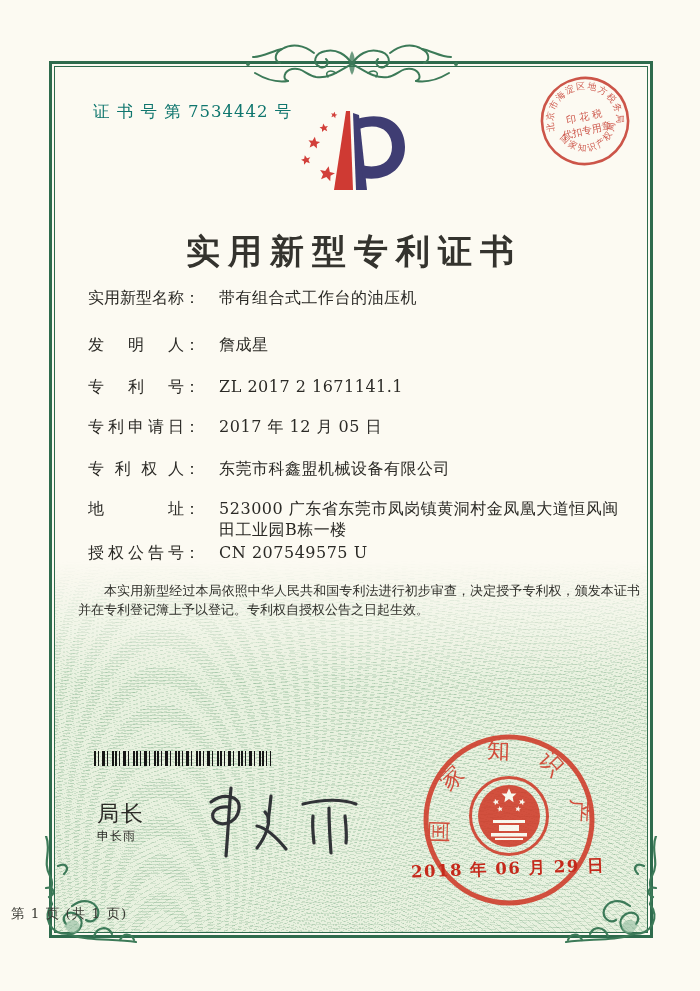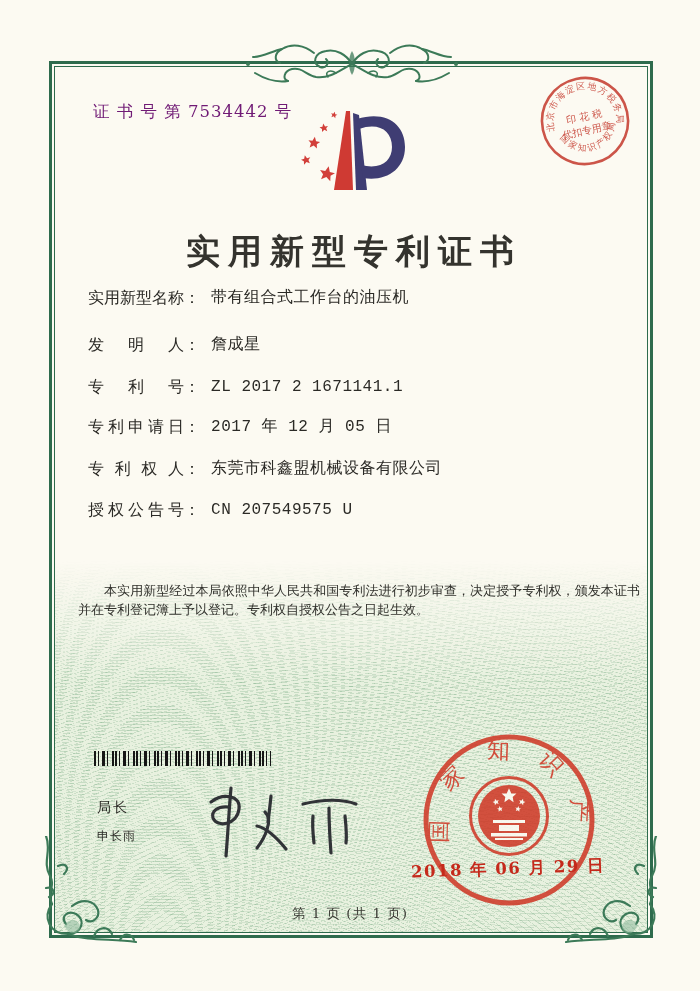--- a/index.html
+++ b/index.html
@@ -26,36 +26,36 @@
       repeating-radial-gradient(90% 70% at 18% 128%, rgba(96,156,112,.25) 0 1px, rgba(0,0,0,0) 1px 6px),
       repeating-radial-gradient(95% 75% at 82% 132%, rgba(96,156,112,.22) 0 1px, rgba(0,0,0,0) 1px 7px),
       repeating-radial-gradient(130% 95% at 50% -45%, rgba(96,156,112,.15) 0 1px, rgba(0,0,0,0) 1px 8px);
     -webkit-mask-image:linear-gradient(180deg, rgba(0,0,0,0) 0, #000 120px);
             mask-image:linear-gradient(180deg, rgba(0,0,0,0) 0, #000 120px);
   }
   .top-flourish{position:absolute;left:240px;top:42px;}
   .corner-bl{position:absolute;left:38px;top:836px;}
   .corner-br{position:absolute;left:564px;top:836px;transform:scaleX(-1);}
   
-  .cert-no{position:absolute;left:93px;top:101px;font-size:16.5px;letter-spacing:1px;color:#701a75;}
+  .cert-no{position:absolute;left:93px;top:101px;font-size:16.5px;letter-spacing:1px;color:#0f766e;}
   .logo{position:absolute;left:293px;top:103px;}
   .tax-stamp{position:absolute;left:538px;top:74px;transform:rotate(-12deg);opacity:.85;}
   .title{
     position:absolute;left:0;right:0;top:206px;text-align:center;
     font-size:34px;font-weight:600;letter-spacing:8px;text-indent:8px;color:#34332e;
   }
   
   .fields{position:absolute;left:88px;top:286px;width:556px;font-size:16px;color:#2b2a26;}
   .frow{line-height:24px;white-space:nowrap;}
   .flabel{
     display:inline-block;width:96px;text-align:justify;text-align-last:justify;
     vertical-align:top;
   }
   .fcolon{display:inline-block;vertical-align:top;}
-  .fvalue{display:inline-block;margin-left:6px;vertical-align:top;letter-spacing:.5px;font-family:Liberation Mono, monospace;}
+  .fvalue{display:inline-block;margin-left:14px;vertical-align:top;letter-spacing:.5px;}
   .mb1{margin-bottom:23px;} .mb2{margin-bottom:18px;} .mb3{margin-bottom:16px;}
   .mb4{margin-bottom:18px;} .mb5{margin-bottom:17px;}
   .frow.addr{line-height:21px;white-space:normal;margin-bottom:1px;}
   .frow.addr .fvalue{width:406px;}
   .frow.grant{display:flex;white-space:nowrap;}
   .grant-left{width:309px;}
   
   .paras{
     position:absolute;left:78px;top:581px;width:562px;
     font-size:13px;line-height:19.1px;text-align:justify;color:#30302b;
@@ -65,31 +65,31 @@
   
   .barcode{
     position:absolute;left:94px;top:751px;width:177px;height:15px;
     background-image:repeating-linear-gradient(90deg,
       #161616 0 2px, rgba(0,0,0,0) 2px 4px,
       #161616 4px 5px, rgba(0,0,0,0) 5px 8px,
       #161616 8px 11px, rgba(0,0,0,0) 11px 13px,
       #161616 13px 14px, rgba(0,0,0,0) 14px 18px,
       #161616 18px 20px, rgba(0,0,0,0) 20px 21px);
   }
-  .signer-title{position:absolute;left:97px;top:799px;font-size:14px;letter-spacing:2px;color:#2c2b27;}
+  .signer-title{position:absolute;left:97px;top:799px;font-size:22px;letter-spacing:2px;color:#2c2b27;}
   .signer-name{position:absolute;left:97px;top:828px;font-size:12px;letter-spacing:1px;color:#2c2b27;}
   .signature{position:absolute;left:193px;top:782px;}
   .seal{position:absolute;left:421px;top:732px;opacity:.88;}
   .seal-date{
     position:absolute;left:411px;top:858px;font-size:16.5px;font-weight:600;
     color:#c5291b;letter-spacing:1.5px;transform:rotate(-2deg);white-space:nowrap;
   }
   .footer{
-    position:absolute;left:0;right:0;top:905px;text-align:center;
-    font-size:13.5px;letter-spacing:1px;color:#3a3a34;
+    position:absolute;left:0;right:0;top:905px;text-align:left;
+    font-size:13.5px;letter-spacing:1px;color:#3a3a34;padding-left:11px;
   }
   svg text{font-family:"DejaVu Serif","Liberation Serif",serif;}
 </style>
 </head>
 <body>
 
 <div class="page">
 
   <svg width="0" height="0" style="position:absolute">
     <defs>
@@ -188,20 +188,24 @@
       <span class="flabel">专利号</span><span class="fcolon">：</span>
       <span class="fvalue">ZL 2017 2 1671141.1</span>
     </div>
     <div class="frow mb4">
       <span class="flabel">专利申请日</span><span class="fcolon">：</span>
       <span class="fvalue">2017 年 12 月 05 日</span>
     </div>
     <div class="frow mb5">
       <span class="flabel">专利权人</span><span class="fcolon">：</span>
       <span class="fvalue">东莞市科鑫盟机械设备有限公司</span>
+    </div>
+    <div class="frow addr">
+      <span class="flabel">地址</span><span class="fcolon">：</span>
+      <span class="fvalue">523000 广东省东莞市凤岗镇黄洞村金凤凰大道恒风闽田工业园B栋一楼</span>
     </div>
     <div class="frow grant">
       <div class="grant-right">
         <span class="flabel">授权公告号</span><span class="fcolon">：</span>
         <span class="fvalue">CN 207549575 U</span>
       </div>
     </div>
   </div>
 
   <div class="paras">

